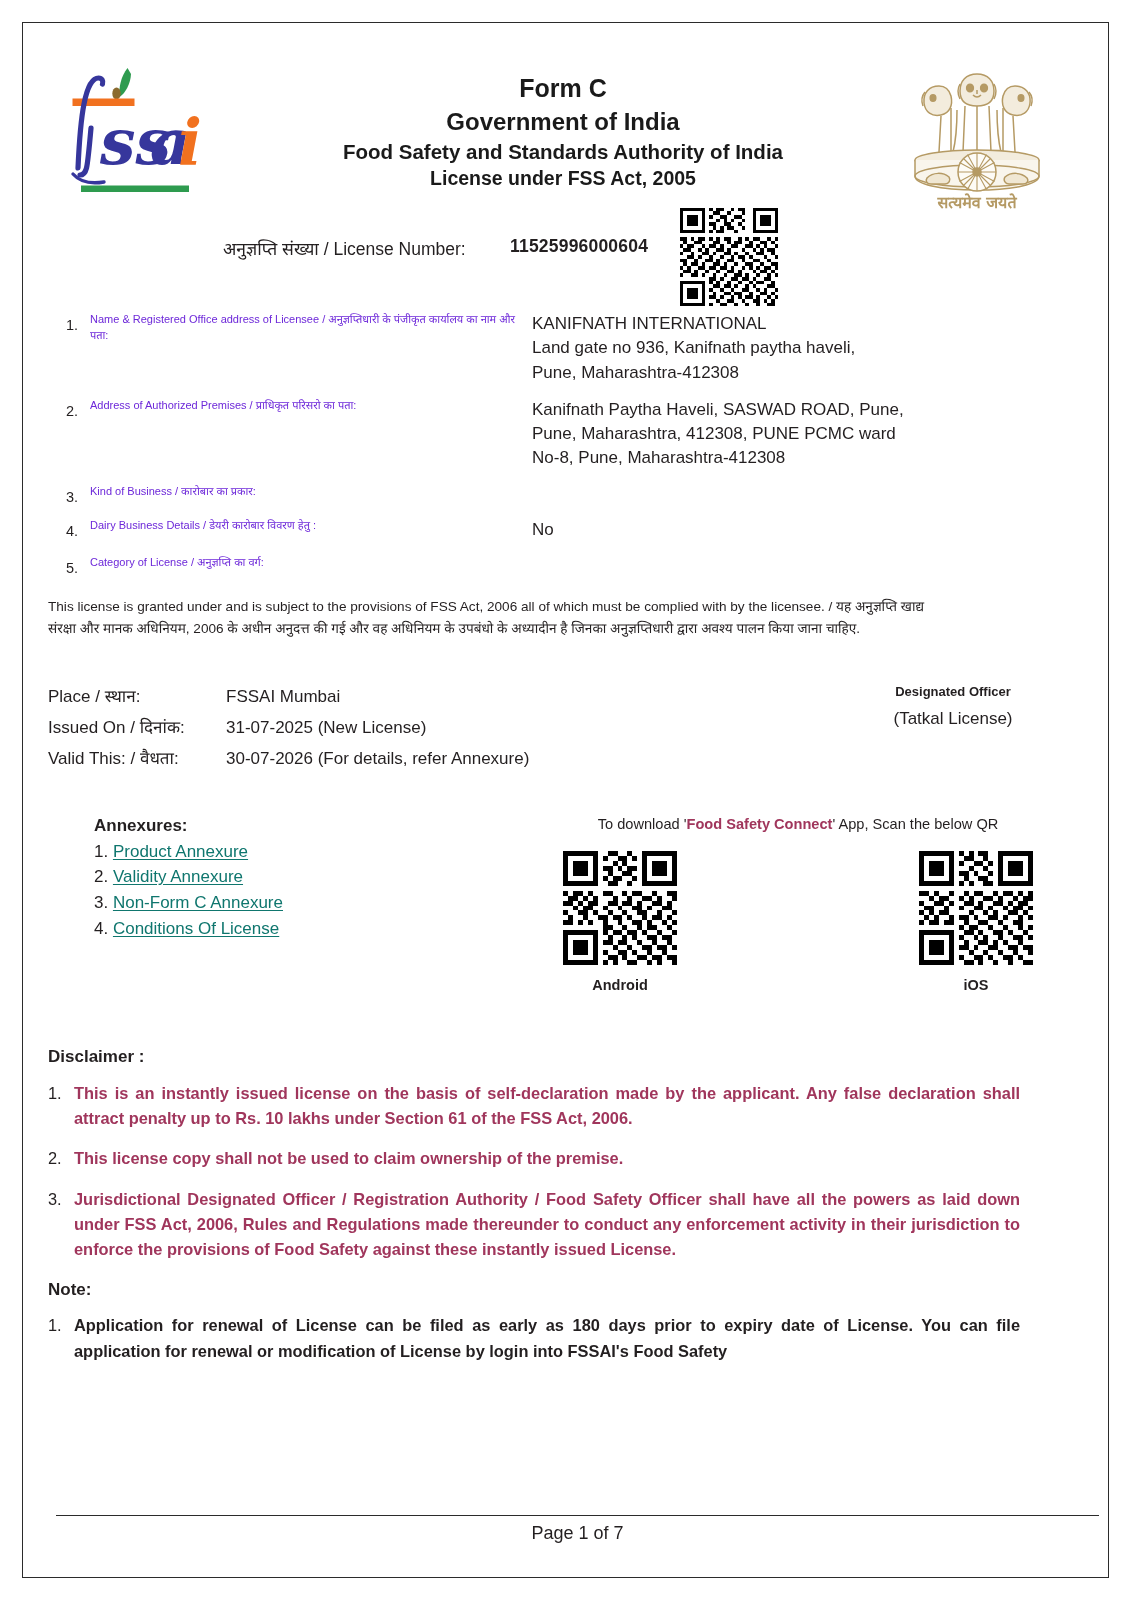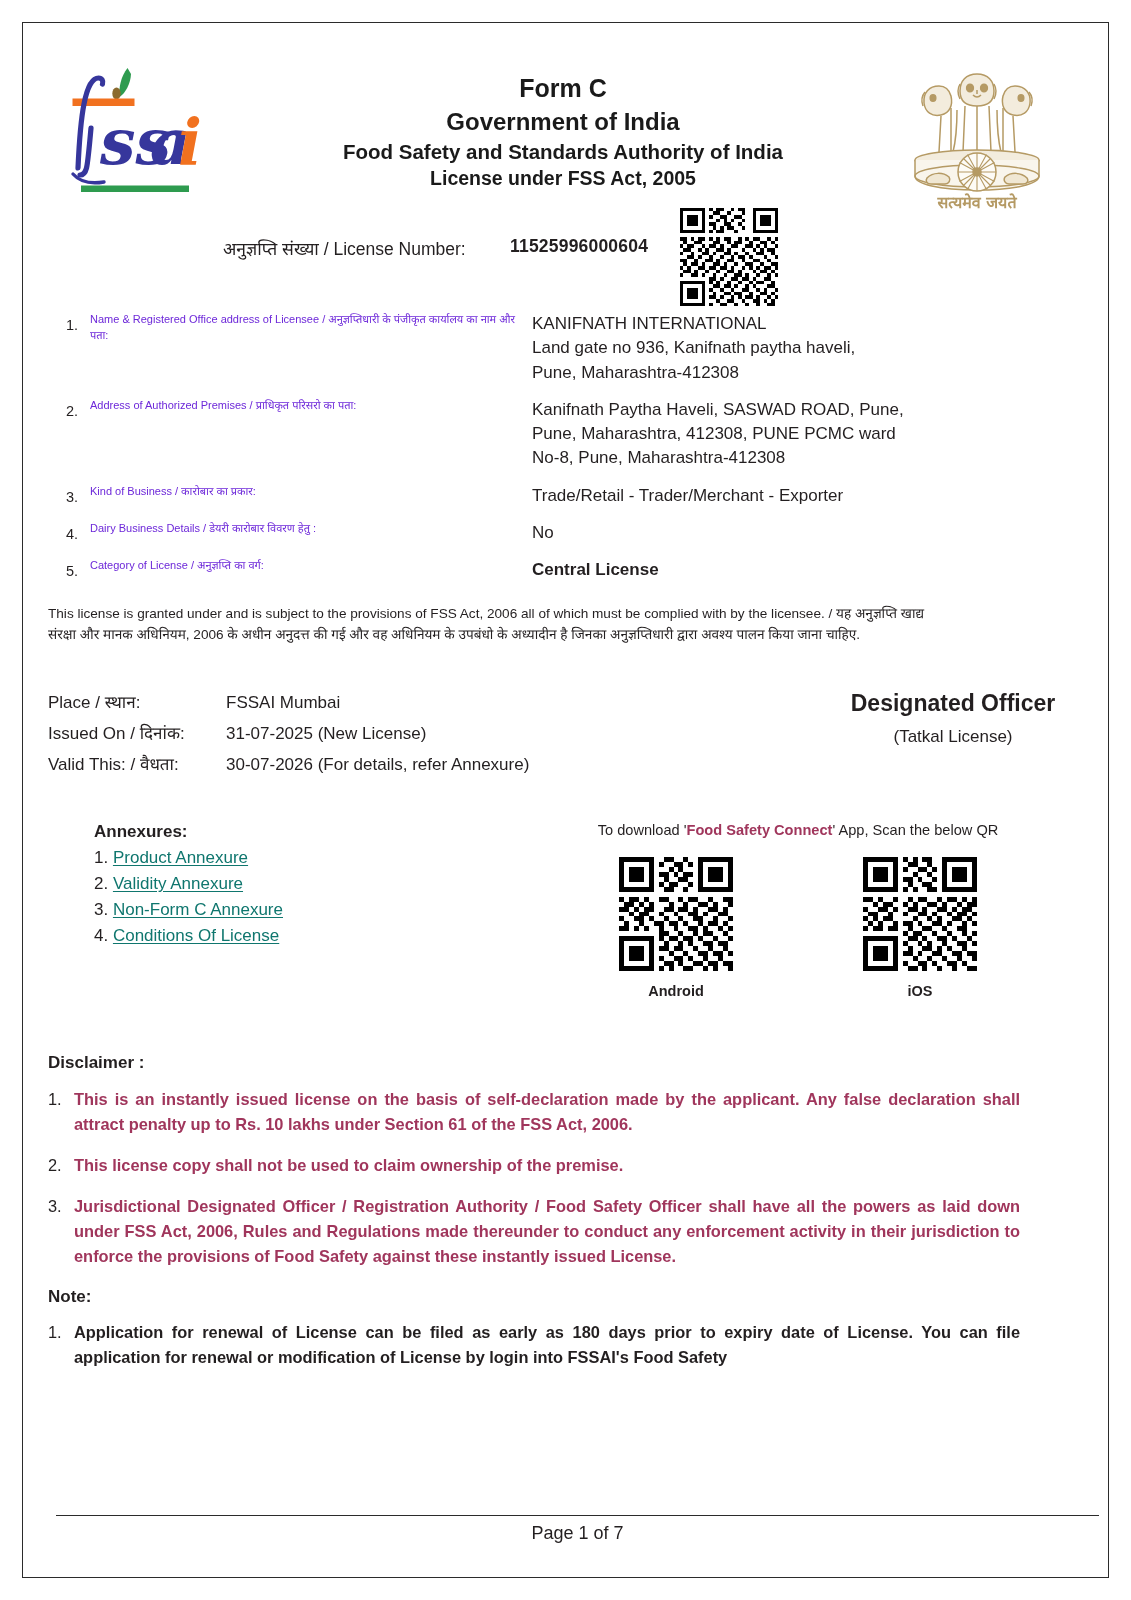--- a/index.html
+++ b/index.html
@@ -142,21 +142,21 @@
   }
   .dlabel { width: 178px; flex: 0 0 178px; }
   .dvalue { flex: 0 0 auto; }
   .officer {
     position: absolute;
     right: 0px; top: 0px;
     width: 260px;
     text-align: center;
   }
   .officer .o-title {
-    font-size: 23px;
+    font-size: 13px;
     font-weight: bold;
   }
   .officer .o-sub {
     font-size: 17px;
     margin-top: 10px;
   }
 
   
   .mid-block {
     position: relative;
@@ -197,21 +197,21 @@
     text-align: center;
     color: #231f20;
     margin-bottom: 14px;
   }
   .appqr-cap .brand {
     color: #a0365c;
     font-weight: bold;
   }
   .appqr-codes {
     display: flex;
-    justify-content: center;
+    justify-content: space-between;
     gap: 120px;
   }
   .qr-item { text-align: center; }
   .qr-item .qr-label {
     font-size: 14.5px;
     font-weight: bold;
     margin-top: 7px;
   }
 
   
@@ -594,33 +594,31 @@
       <div class="fvalue">
         <span class="vline">Kanifnath Paytha Haveli, SASWAD ROAD, Pune,</span>
         <span class="vline">Pune, Maharashtra, 412308, PUNE PCMC ward</span>
         <span class="vline">No-8, Pune, Maharashtra-412308</span>
       </div>
     </div>
 
     <div class="frow">
       <div class="fnum">3.</div>
       <div class="flabel">Kind of Business / कारोबार का प्रकार:</div>
-      <div class="fvalue">Trade/Retail - Trader/Merchant - Exporter</div>
     </div>
 
     <div class="frow">
       <div class="fnum">4.</div>
       <div class="flabel">Dairy Business Details / डेयरी कारोबार विवरण हेतु :</div>
       <div class="fvalue">No</div>
     </div>
 
     <div class="frow">
       <div class="fnum">5.</div>
       <div class="flabel">Category of License / अनुज्ञप्ति का वर्ग:</div>
-      <div class="fvalue bold">Central License</div>
     </div>
   </div>
 
   <div class="legal">This license is granted under and is subject to the provisions of FSS Act, 2006 all of which must be complied with by the licensee. / यह अनुज्ञप्ति खाद्य संरक्षा और मानक अधिनियम, 2006 के अधीन अनुदत्त की गई और वह अधिनियम के उपबंधो के अध्यादीन है जिनका अनुज्ञप्तिधारी द्वारा अवश्य पालन किया जाना चाहिए.</div>
 
   <div class="dates-block">
     <div class="drow">
       <div class="dlabel">Place / स्थान:</div>
       <div class="dvalue">FSSAI Mumbai</div>
     </div>

